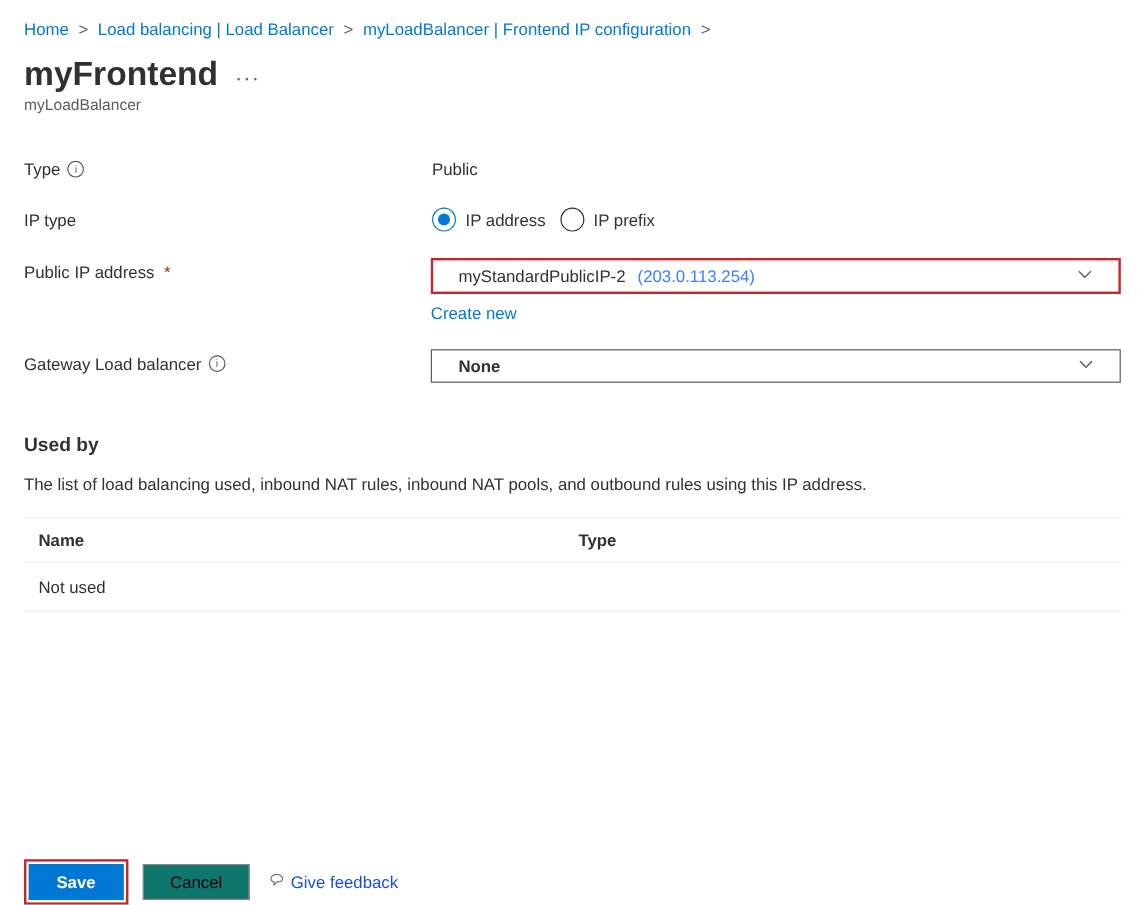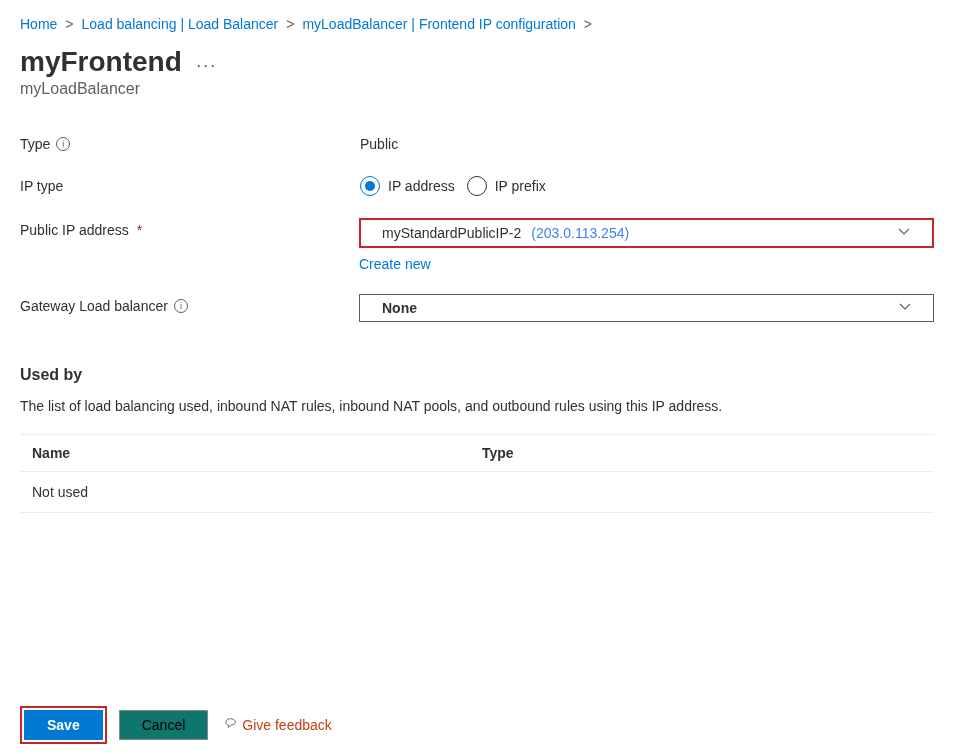--- a/index.html
+++ b/index.html
@@ -25,21 +25,21 @@
     .breadcrumb .sep { color: #605e5c; }
 
     .title-row {
       display: flex;
       align-items: baseline;
       gap: 14px;
     }
     .page-title { font-size: 28px; font-weight: 600; color: #323130; }
     .more-icon { color: #605e5c; font-size: 18px; cursor: pointer; letter-spacing: 1px; }
 
-    .subtitle { color: #605e5c; font-size: 16px; margin-top: 2px; margin-bottom: 34px; }
+    .subtitle { color: #605e5c; font-size: 13px; margin-top: 2px; margin-bottom: 34px; }
 
     .form-row {
       display: flex;
       align-items: flex-start;
       margin-bottom: 22px;
     }
     .form-label {
       width: 340px;
       display: flex;
       align-items: center;
@@ -106,40 +106,40 @@
     .table-head .col-name { width: 450px; }
     .table-row {
       display: flex;
       padding: 12px 12px;
       border-bottom: 1px solid #edebe9;
     }
     .table-row .col-name { width: 450px; }
 
     .footer {
       position: absolute;
-      bottom: 10px; left: 20px;
+      bottom: 0; left: 20px;
       display: flex;
       align-items: center;
       gap: 12px;
     }
     .btn {
       padding: 6px 22px;
       font-size: 14px;
       cursor: pointer;
       border: 1px solid #8a8886;
       background: #0f766e;
     }
     .btn.primary {
       background: #0078d4;
       color: #fff;
       border: 1px solid #0078d4;
       font-weight: 600;
     }
     .save-wrap { border: 2px solid #c5262c; padding: 2px; display: inline-flex; }
-    .feedback-link { display: inline-flex; align-items: center; gap: 4px; color: #c2410c; cursor: pointer; margin-left: 4px;}
+    .feedback-link { display: inline-flex; align-items: center; gap: 4px; color: #1d4ed8; cursor: pointer; margin-left: 4px;}
     .feedback-icon { font-size: 13px; color: #605e5c; }
 
   </style>
 </head>
 <body>
 
 <nav class="breadcrumb">
   <a>Home</a>
   <span class="sep">&gt;</span>
   <a>Load balancing | Load Balancer</a>

